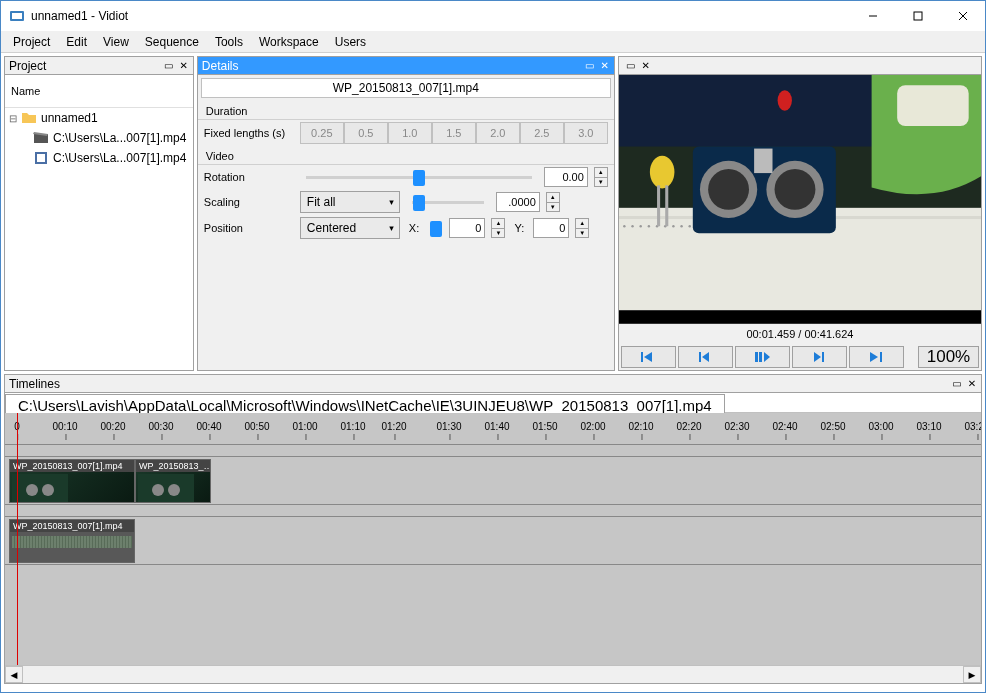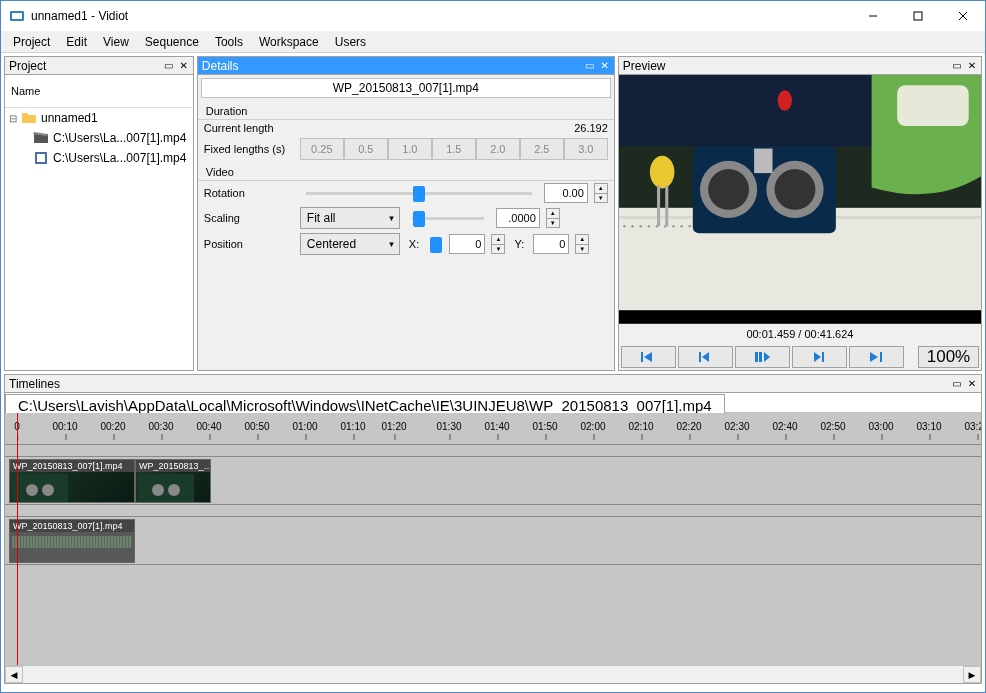--- a/index.html
+++ b/index.html
@@ -158,24 +158,20 @@
   <div class="panel details-panel">
     <div class="panel-header active">
       <span class="panel-title">Details</span>
       <span class="panel-btn">▭</span>
       <span class="panel-btn">✕</span>
     </div>
     <div class="details-body">
       <div class="details-file-title">WP_20150813_007[1].mp4</div>
       <div class="details-group-label">Duration</div>
       <div class="details-row">
-        <span class="label">Current length</span>
-        <span class="value-right">26.192</span>
-      </div>
-      <div class="details-row">
         <span class="label">Fixed lengths (s)</span>
         <div class="fixed-len-btns">
           <div class="fixed-len-btn">0.25</div>
           <div class="fixed-len-btn">0.5</div>
           <div class="fixed-len-btn">1.0</div>
           <div class="fixed-len-btn">1.5</div>
           <div class="fixed-len-btn">2.0</div>
           <div class="fixed-len-btn">2.5</div>
           <div class="fixed-len-btn">3.0</div>
         </div>
@@ -225,21 +221,20 @@
         <div class="spinner">
             <div>▲</div>
             <div>▼</div>
           </div>
       </div>
     </div>
   </div>
 
   <div class="panel preview-panel">
     <div class="panel-header">
-      <span class="panel-title">Preview</span>
       <span class="panel-btn">▭</span>
       <span class="panel-btn">✕</span>
     </div>
     <div class="preview-body">
       <div class="preview-image">
         <svg viewBox="0 0 380 230" preserveAspectRatio="xMidYMid slice">
           <rect width="380" height="230" fill="#1e2a20"></rect>
           <rect x="0" y="130" width="380" height="100" fill="#e8e8e0"></rect>
           <rect x="0" y="0" width="380" height="70" fill="#12203a"></rect>
           <g fill="#c8c8c8">

